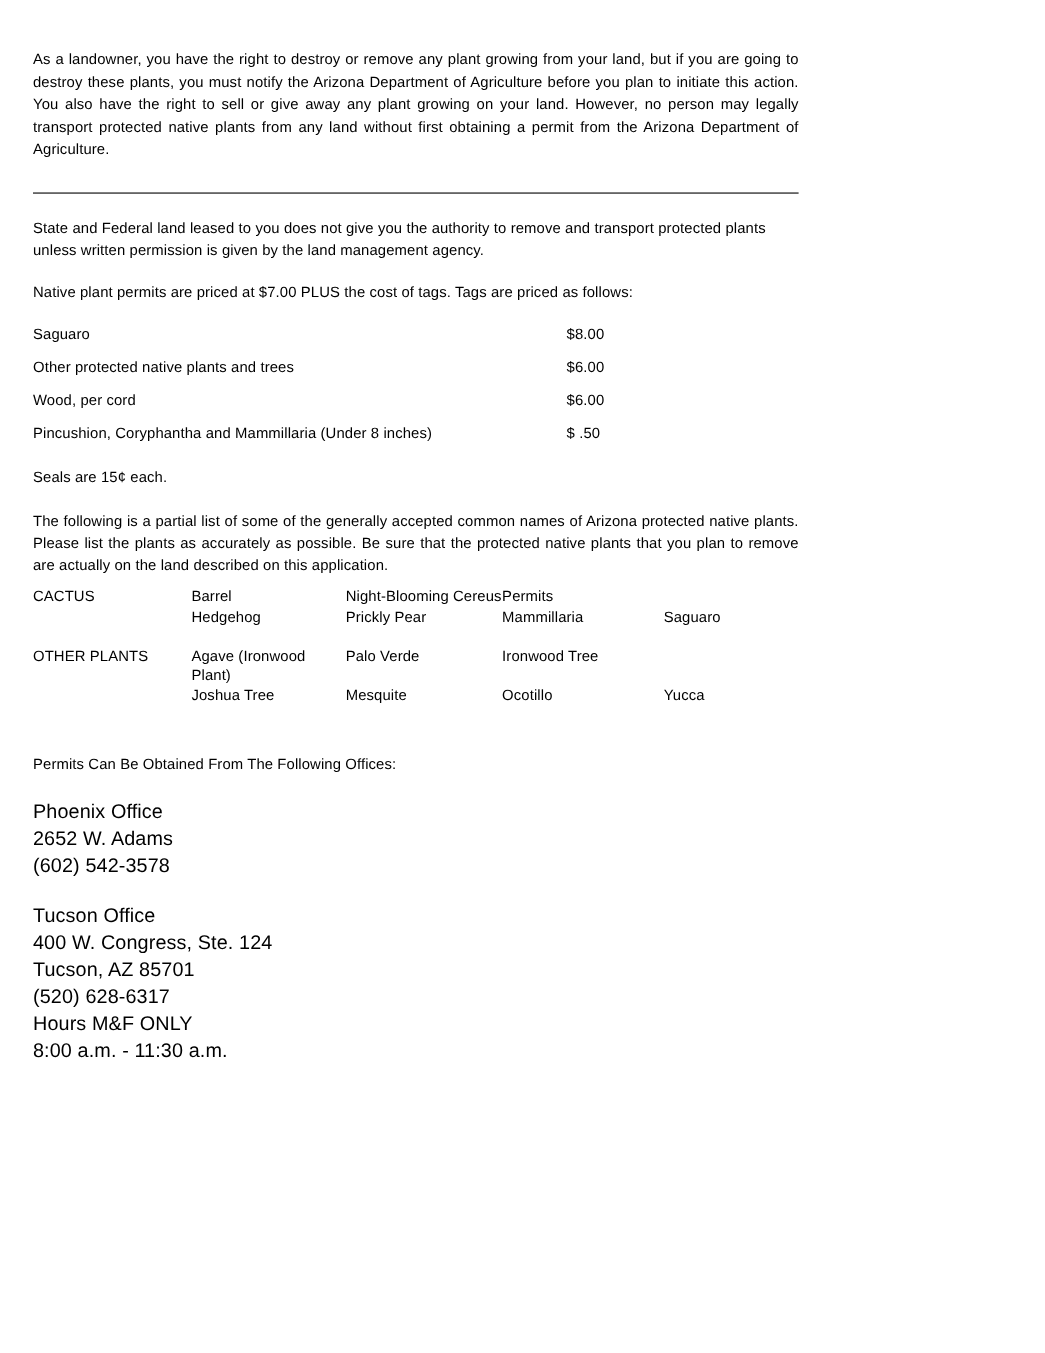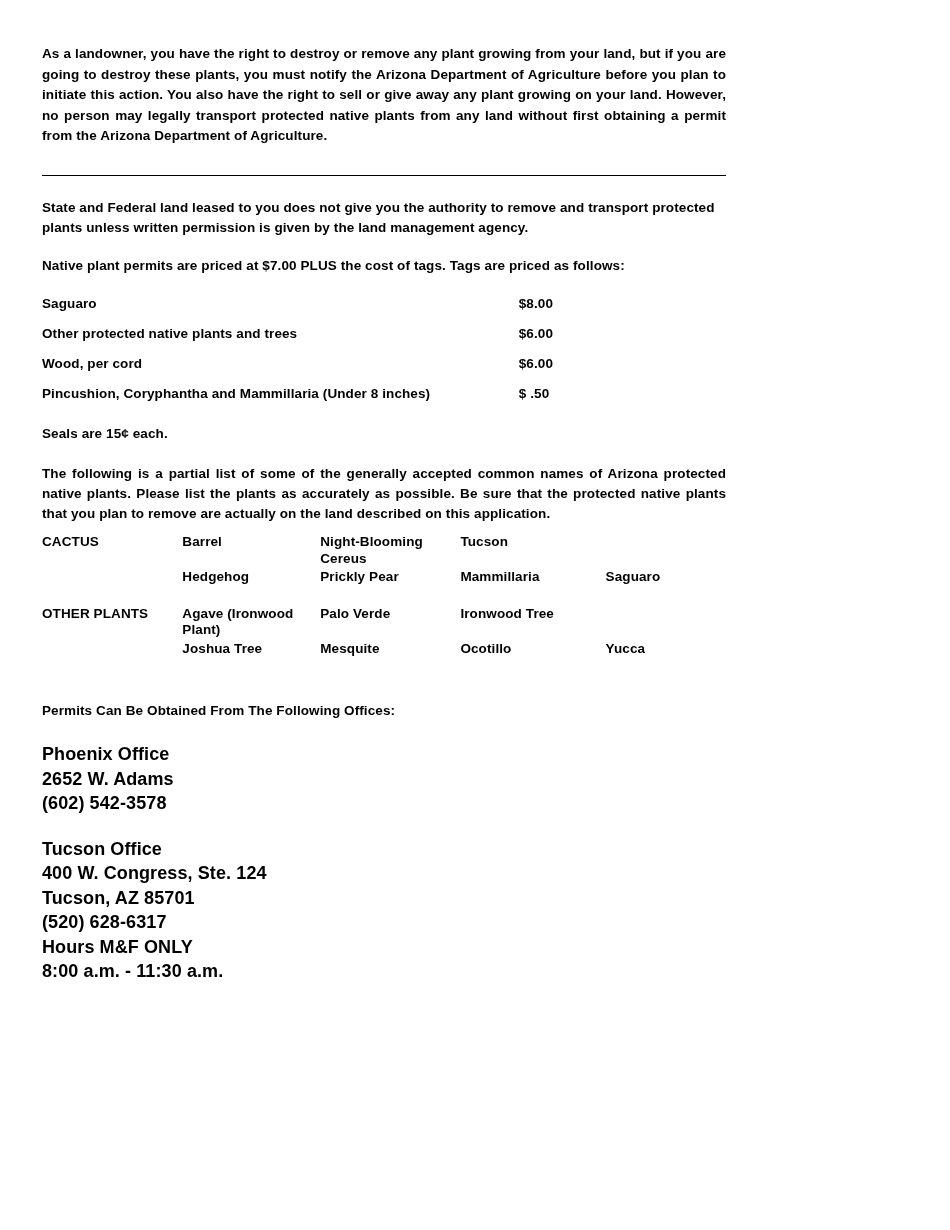--- a/index.html
+++ b/index.html
@@ -12,22 +12,21 @@
     height: 1230px;
     font-family: "Liberation Sans", sans-serif;
     color: #000000;
     -webkit-font-smoothing: antialiased;
   }
   .page {
     position: relative;
     width: 780px;
     height: 1230px;
     box-sizing: border-box;
-    padding: 44px 54px 0 42px;
-    font-weight: bold;
+    padding: 44px 54px 0 30px;
   }
   .intro {
     font-size: 13.5px;
     line-height: 1.52;
     text-align: justify;
     text-justify: inter-word;
     margin: 0;
     letter-spacing: 0.1px;
   }
   .divider {
@@ -130,21 +129,21 @@
   <p class="para seals">Seals are 15¢ each.</p>
 
   <p class="para list-para">The following is a partial list of some of the generally accepted common names of Arizona protected native plants.  Please list the plants as accurately as possible.  Be sure that the protected native plants that you plan to remove are actually on the land described on this application.</p>
 
   <table class="plant-table">
     <tbody>
       <tr>
         <td class="cat">CACTUS</td>
         <td class="c1">Barrel</td>
         <td class="c2">Night-Blooming Cereus</td>
-        <td class="c3">Tucson</td>
+        <td class="c3">Permits</td>
         <td class="c4"></td>
       </tr>
       <tr>
         <td class="cat"></td>
         <td class="c1">Hedgehog</td>
         <td class="c2">Prickly Pear</td>
         <td class="c3">Mammillaria</td>
         <td class="c4">Saguaro</td>
       </tr>
       <tr class="group-gap">

